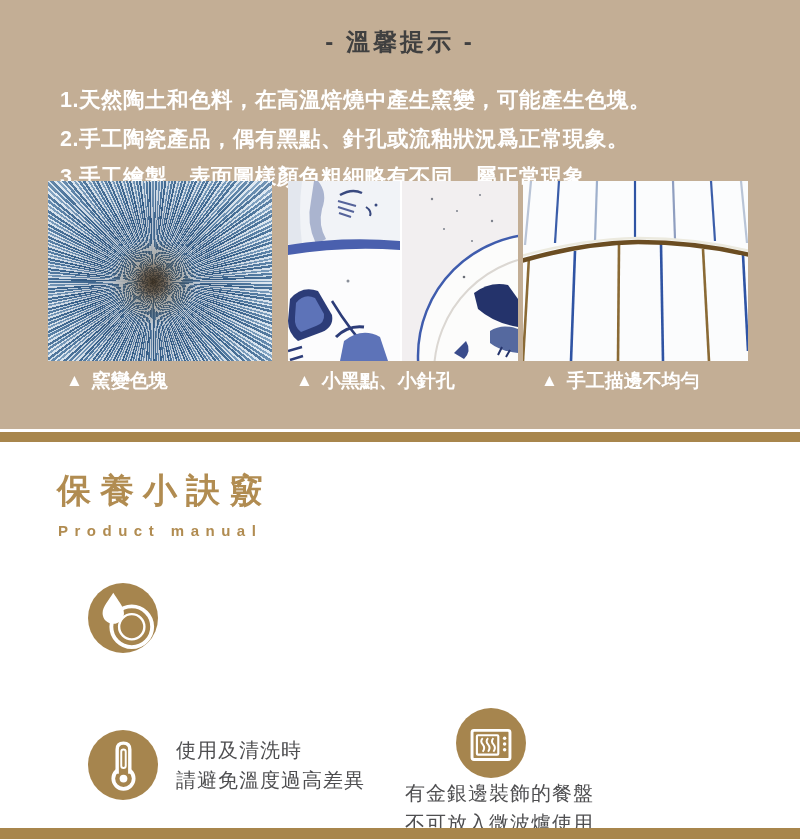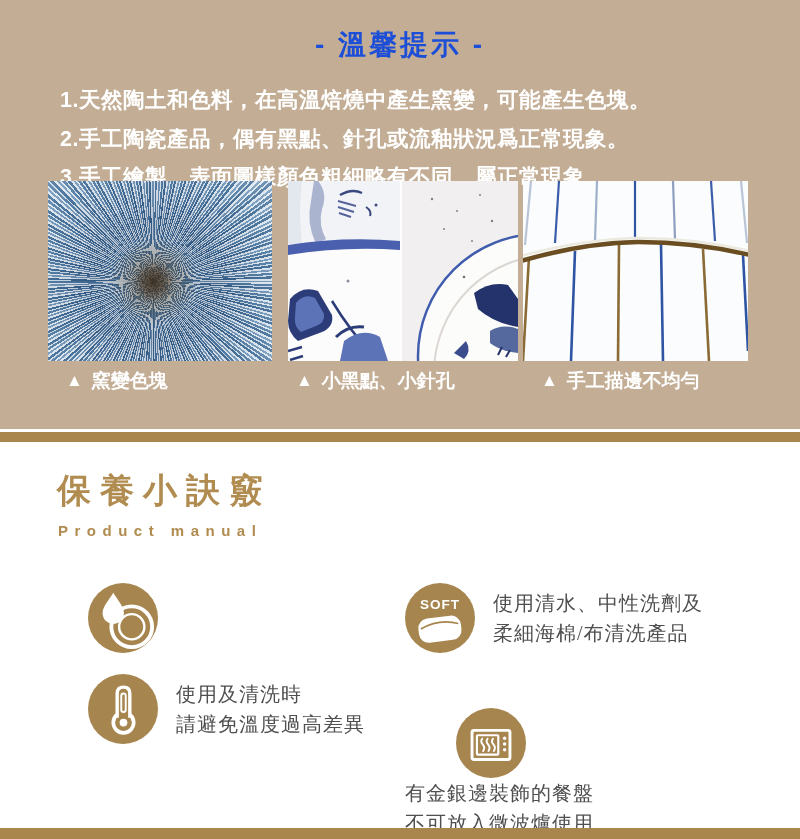--- a/index.html
+++ b/index.html
@@ -2,21 +2,21 @@
 <html><head>
 <meta charset="utf-8">
 <style>
   html,body{margin:0;padding:0;background:#fff;}
   .page{position:relative;width:800px;height:839px;background:#ffffff;overflow:hidden;
         font-family:"Liberation Sans","DejaVu Sans",sans-serif;}
 
   
   .notice-bg{position:absolute;top:0;left:0;width:800px;height:429px;background:#C3AE95;}
   .notice-title{position:absolute;top:26px;left:0;width:800px;margin:0;text-align:center;
-                color:#1d4ed8;font-size:28px;font-weight:bold;letter-spacing:3px;}
+                color:#404040;font-size:24px;font-weight:bold;letter-spacing:3px;}
   .notice-lines{position:absolute;top:66px;left:45px;margin:15px;}
   .notice-lines p{margin:0;color:#fff;font-weight:bold;font-size:21.5px;line-height:38.5px;
                   letter-spacing:0.5px;}
 
   .photos{position:absolute;top:181px;left:48px;display:flex;}
   .photo{height:180px;overflow:hidden;}
   .photo svg{display:block;width:100%;height:100%;}
   .photo-1{width:224px;margin-right:16px;
     background-color:#7d9cbb;
     background-image:
@@ -45,21 +45,21 @@
 
   
   .manual-title{position:absolute;left:57px;top:468px;margin:0;color:#B18C51;
                 font-size:34px;font-weight:bold;letter-spacing:9px;}
   .manual-subtitle{position:absolute;left:58px;top:522px;margin:0;color:#B18C51;
                    font-size:15px;font-weight:bold;letter-spacing:6.5px;}
 
   .care-item{position:absolute;display:flex;align-items:center;}
   .ci-1{left:88px;top:583px;}
   .ci-2{left:405px;top:583px;}
-  .ci-3{left:88px;top:674px;align-items:center;}
+  .ci-3{left:88px;top:730px;align-items:center;}
   .ci-4{left:405px;top:708px;flex-direction:column;}
   .care-icon{width:70px;height:70px;flex:0 0 auto;margin-right:18px;}
   .care-icon svg{display:block;width:70px;height:70px;}
   .care-text p{margin:0;font-family:"Liberation Serif","DejaVu Serif",serif;
                font-size:20px;line-height:30px;color:#4F4F51;letter-spacing:1px;}
 </style>
 </head>
 <body>
 
 <div class="page">
@@ -172,36 +172,20 @@
     <div class="care-icon">
       <svg viewBox="0 0 72 72">
         <circle cx="36" cy="36" r="36" fill="#A6854E"></circle>
         <path d="M26 10 C22 17 15 24 15 31 a11 11 0 0 0 22 0 C37 24 30 17 26 10 Z" fill="#fff"></path>
         <circle cx="45" cy="45" r="21" fill="none" stroke="#fff" stroke-width="4"></circle>
         <circle cx="45" cy="45" r="13" fill="none" stroke="#fff" stroke-width="2.5"></circle>
       </svg>
     </div>
   </div>
 
-  <div class="care-item ci-2">
-    <div class="care-icon">
-      <svg viewBox="0 0 72 72">
-        <circle cx="36" cy="36" r="36" fill="#A6854E"></circle>
-        <text x="36" y="27" text-anchor="middle" font-size="14" font-weight="bold" fill="#fff" letter-spacing="1" font-family="Liberation Sans, DejaVu Sans, sans-serif">SOFT</text>
-        <g transform="rotate(-7 36 48)">
-          <rect x="14" y="35" width="44" height="25" rx="10" fill="#fff"></rect>
-          <path d="M16.5 45 Q36 36.5 55.5 44" stroke="#A6854E" stroke-width="1.8" fill="none"></path>
-        </g>
-      </svg>
-    </div>
-    <div class="care-text">
-      <p>使用清水、中性洗劑及</p>
-      <p>柔細海棉/布清洗產品</p>
-    </div>
-  </div>
 
   <div class="care-item ci-3">
     <div class="care-icon">
       <svg viewBox="0 0 72 72">
         <circle cx="36" cy="36" r="36" fill="#A6854E"></circle>
         <circle cx="36.5" cy="50" r="10.5" fill="none" stroke="#fff" stroke-width="3.8"></circle>
         <path d="M30 45 V20 Q30 13.5 36.5 13.5 Q43 13.5 43 20 V45" fill="#A6854E" stroke="#fff" stroke-width="3.5"></path>
         <rect x="34.2" y="20" width="4.6" height="19" rx="2.3" fill="none" stroke="#fff" stroke-width="2"></rect>
         <circle cx="36.5" cy="50" r="4" fill="#fff"></circle>
       </svg>

